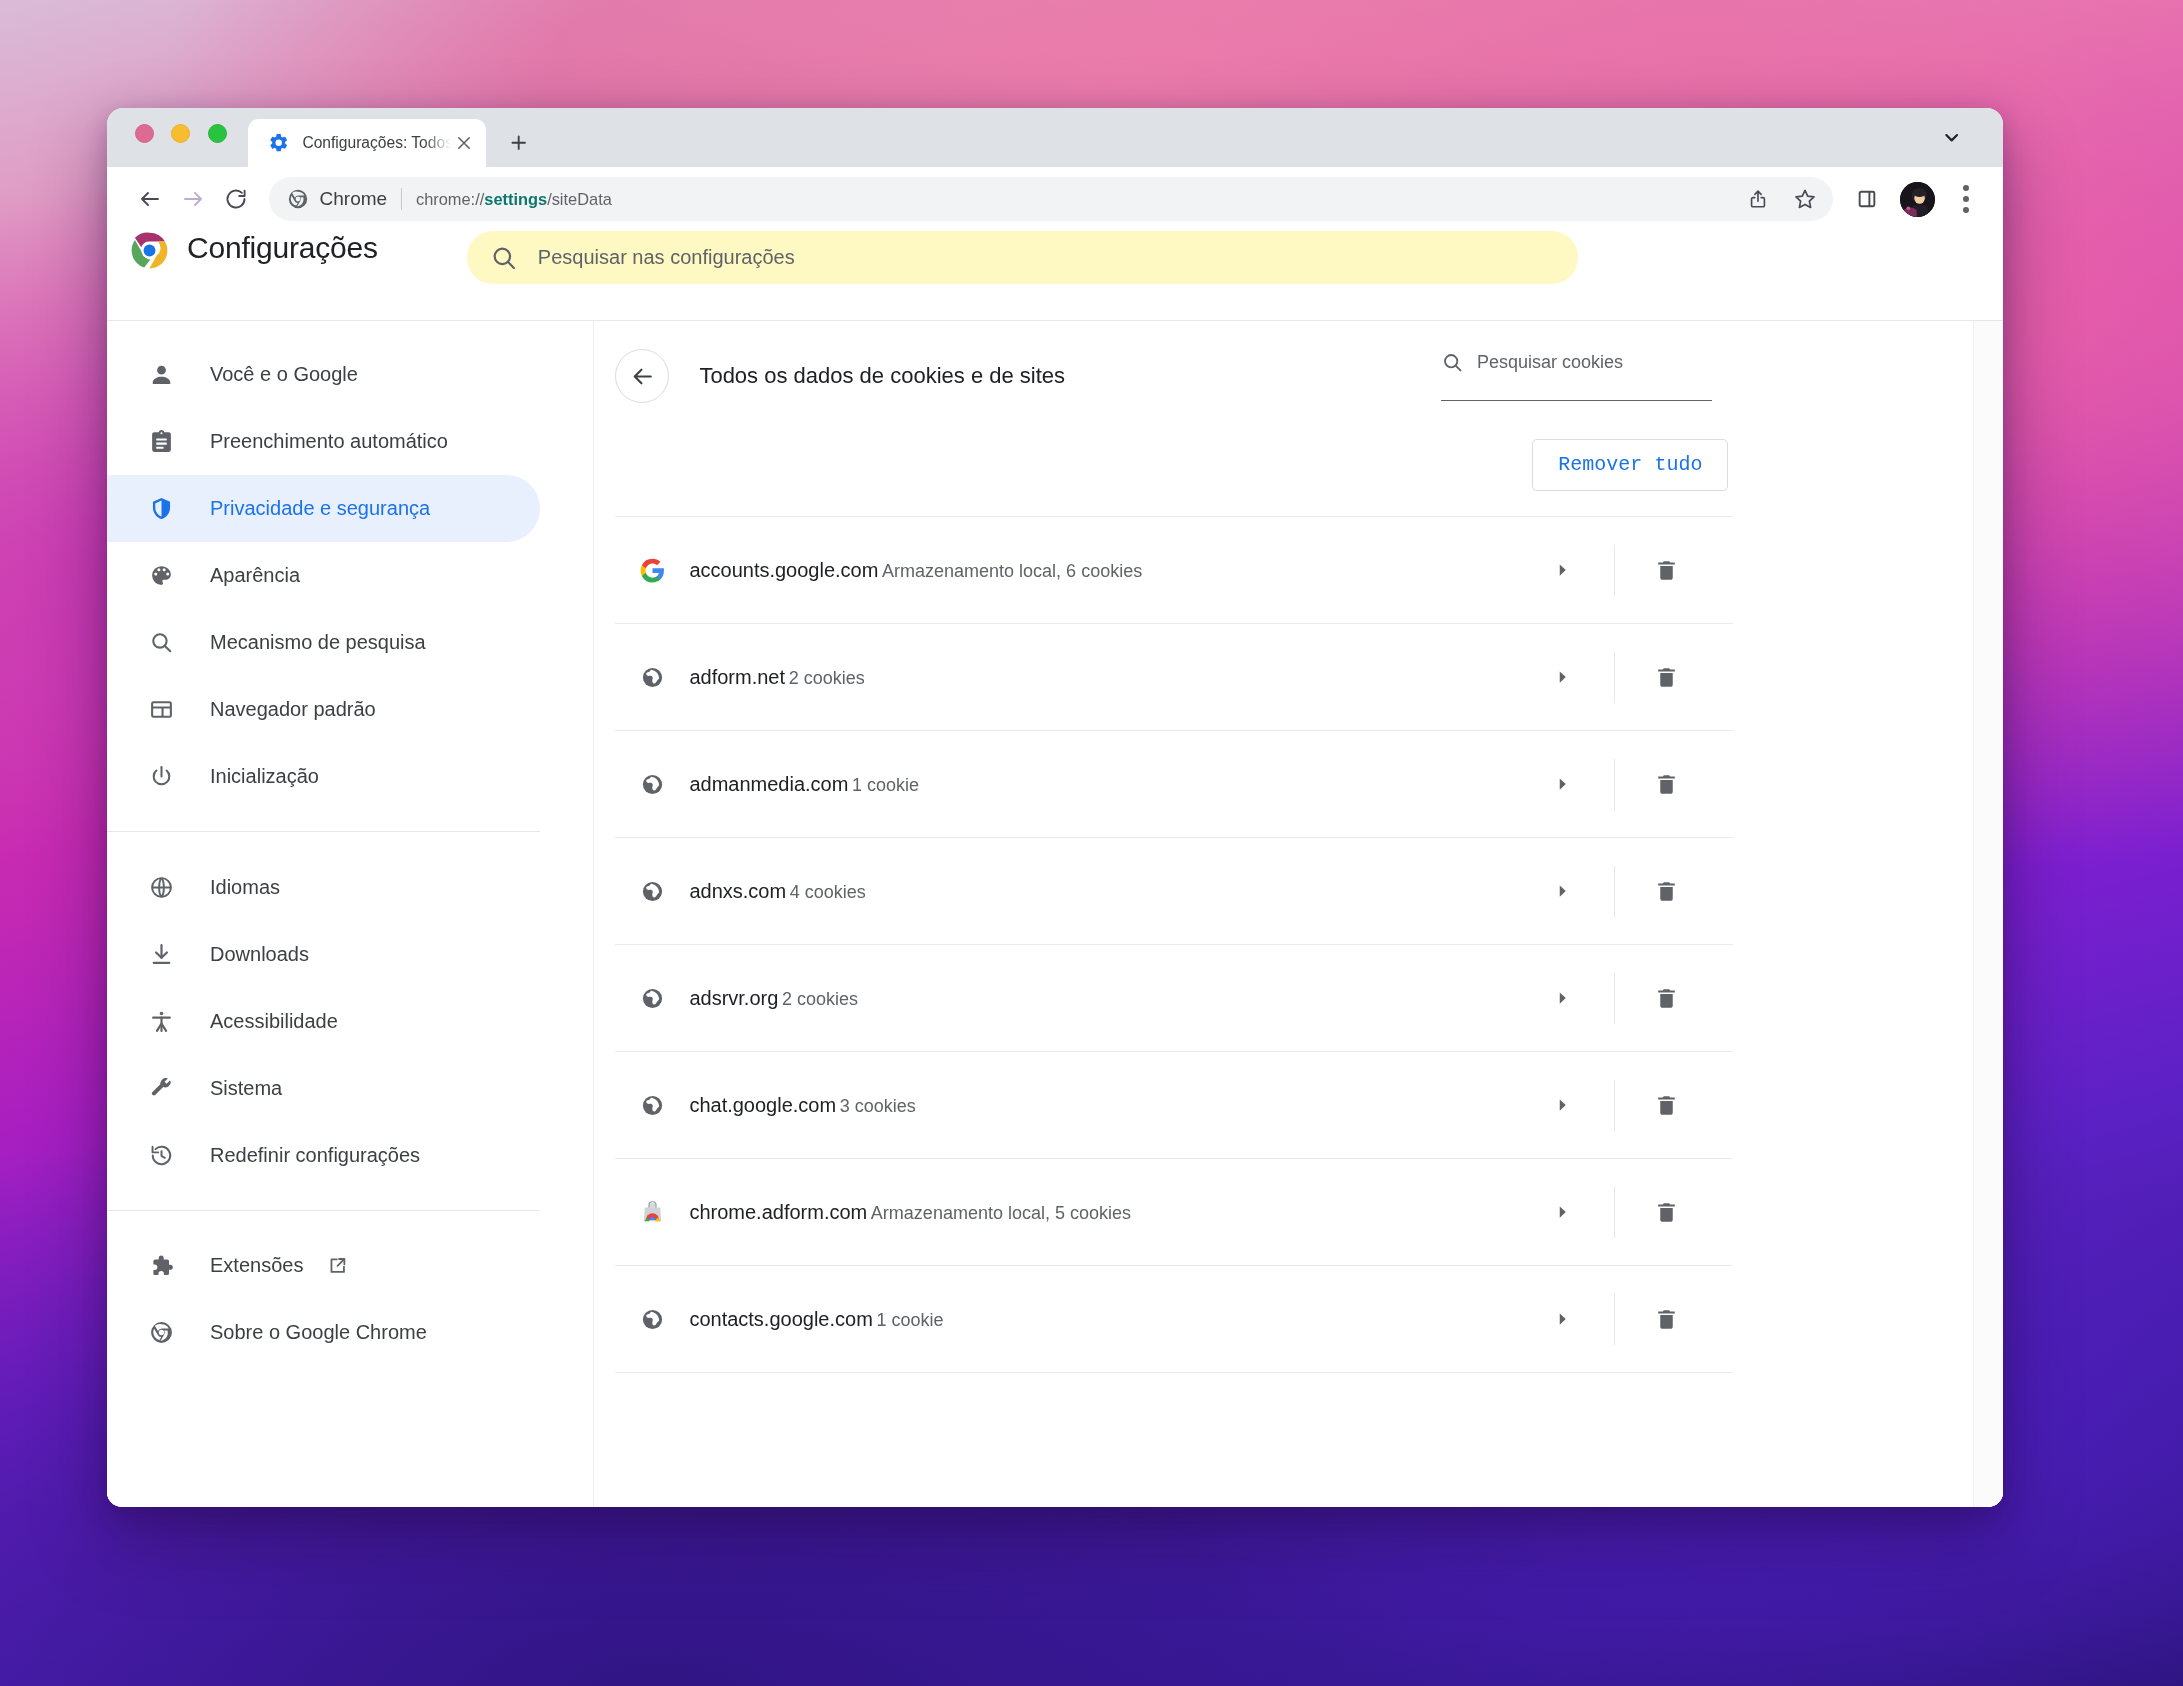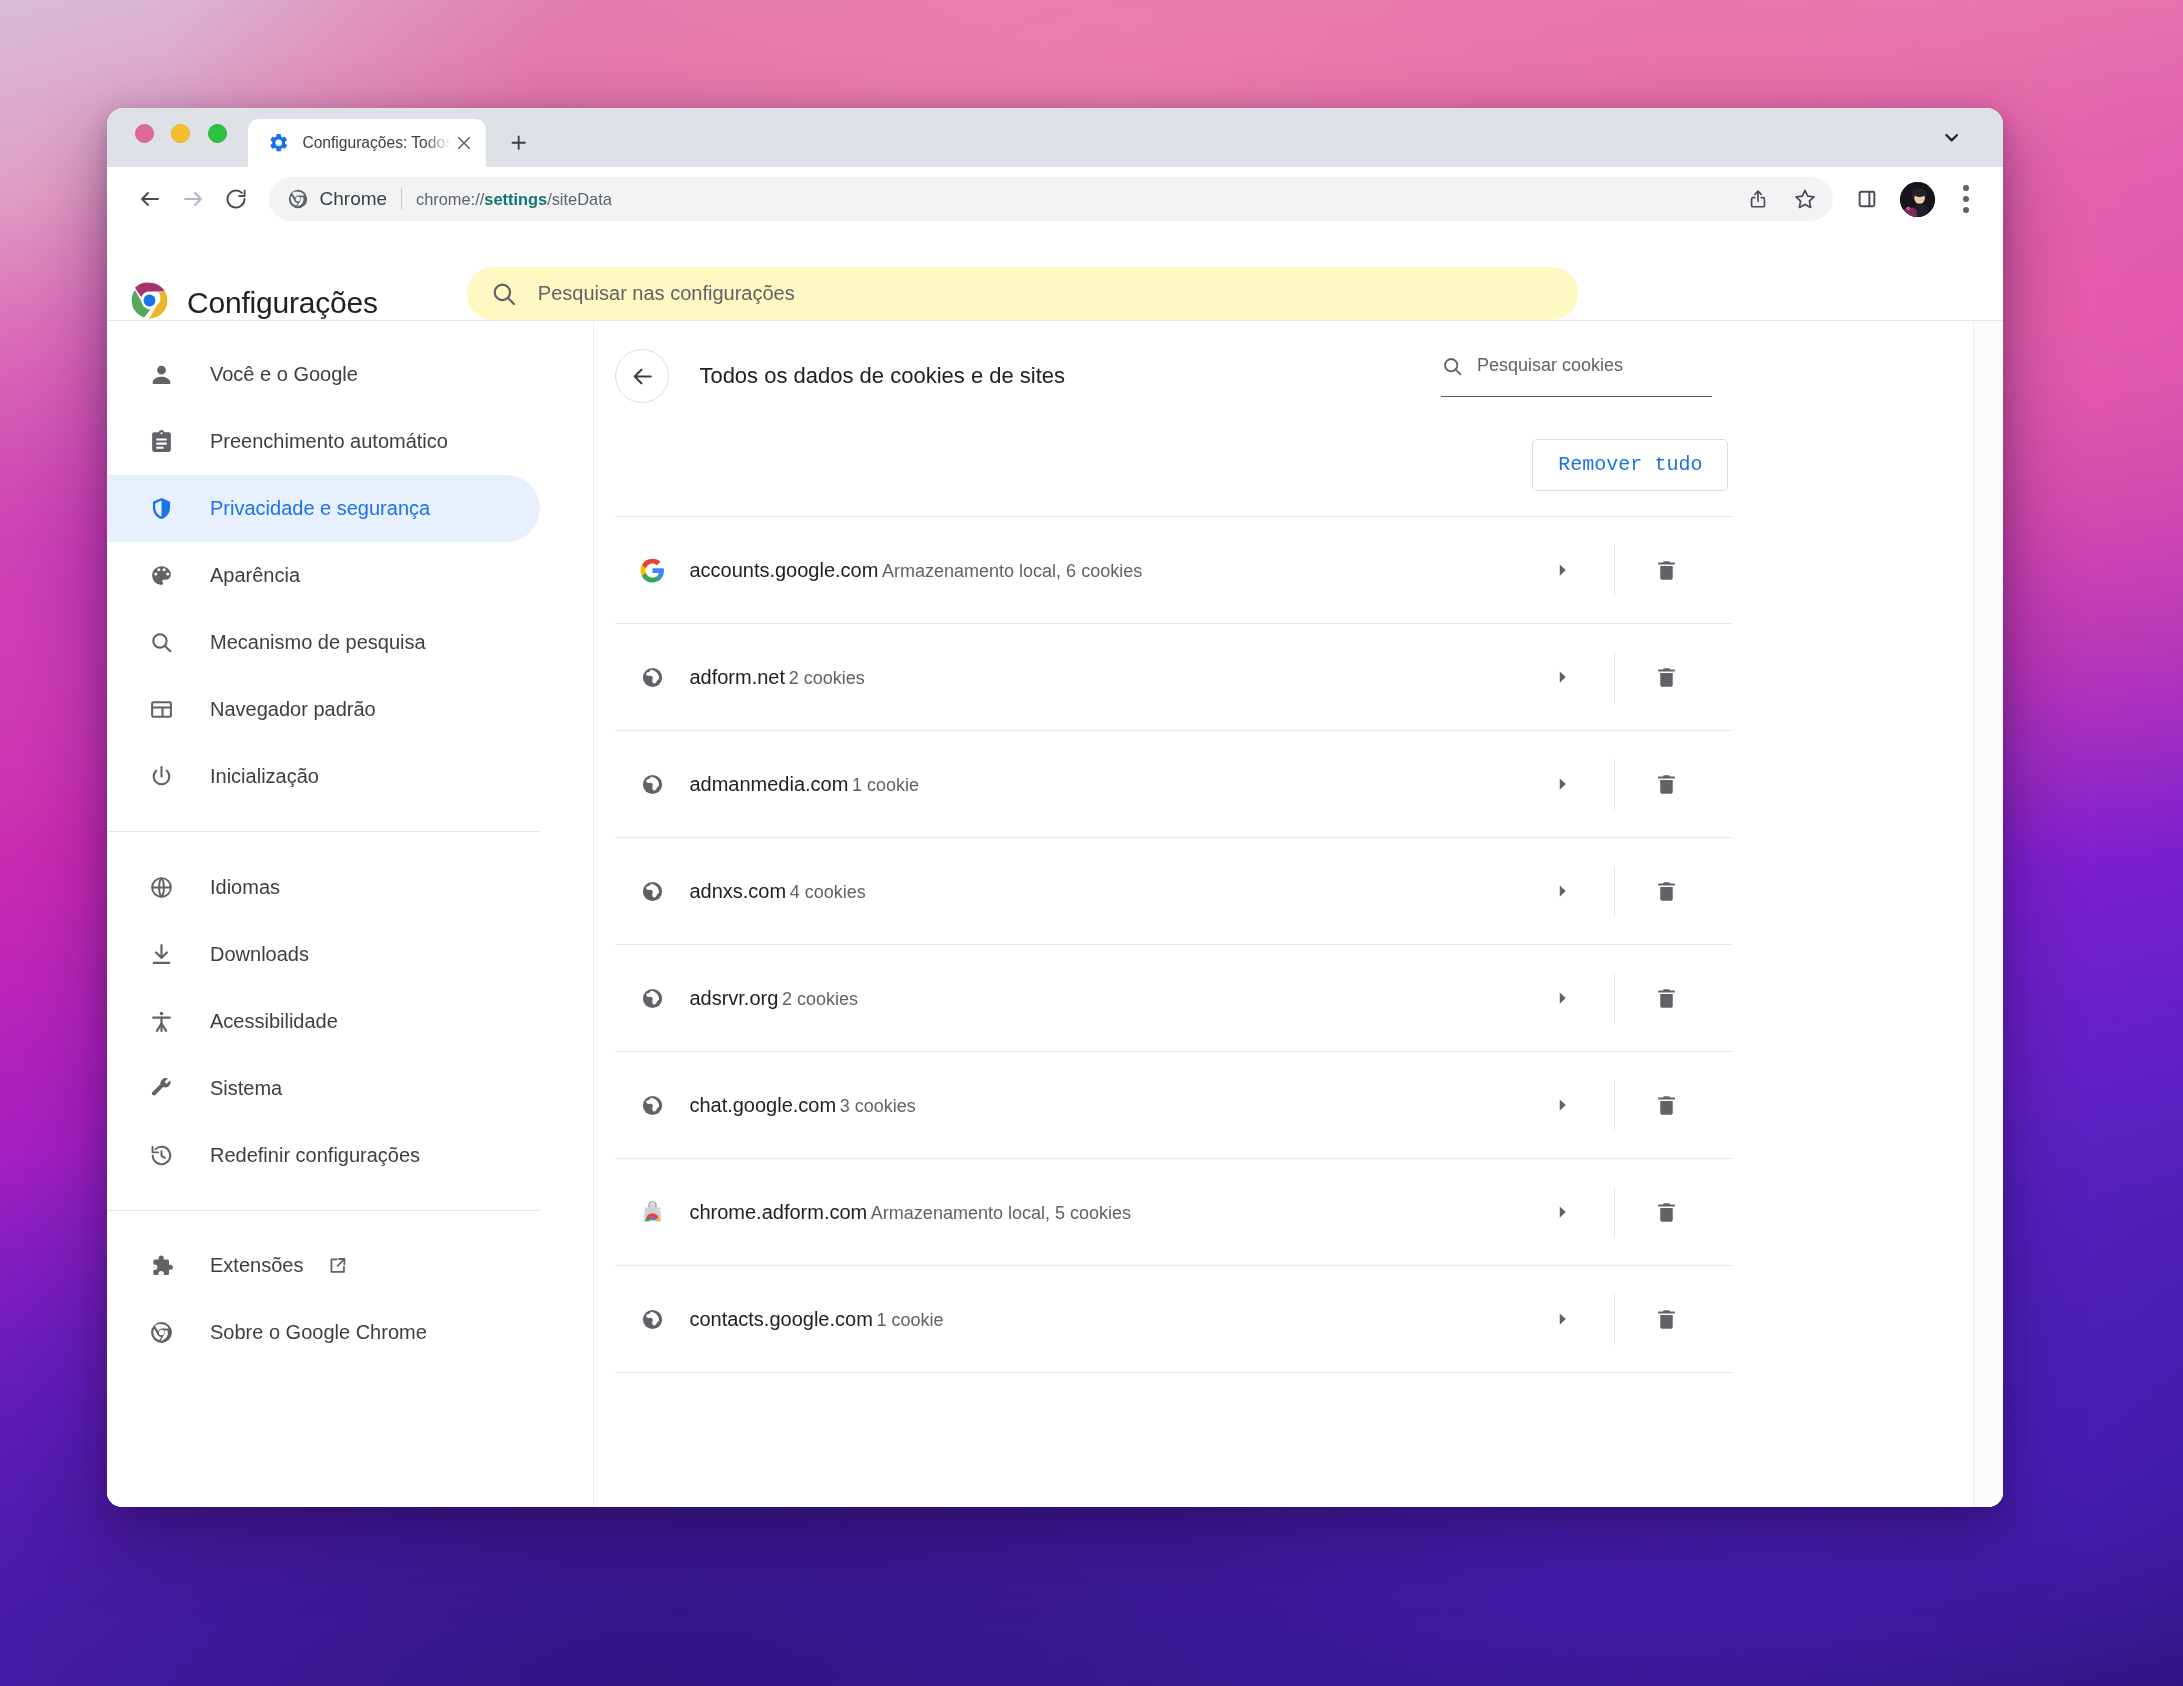--- a/index.html
+++ b/index.html
@@ -214,21 +214,21 @@
     height: calc(100% - 123px);
     background: #ffffff;
     display: flex;
     flex-direction: column;
   }
 
   #settings-header {
     height: 90px;
     flex: 0 0 90px;
     display: flex;
-    align-items: flex-end;
+    align-items: flex-start;
     padding-left: 23px;
     border-bottom: 0.8px solid #e8e8ea;
     background: #ffffff;
   }
   #settings-logo { width: 39px; height: 39px; flex: 0 0 39px; margin-right: 18px; }
   #settings-title {
     font-size: 30px;
     color: #202124;
     font-weight: 400;
     letter-spacing: -0.2px;
@@ -325,25 +325,25 @@
   }
   #subpage-title {
     font-size: 22px;
     color: #202124;
     margin-left: 30px;
     white-space: nowrap;
     flex: 1;
   }
   #cookie-search {
     display: flex;
-    align-items: flex-start;
+    align-items: center;
     width: 271px;
     flex: 0 0 271px;
     border-bottom: 1.6px solid #5f6368;
-    padding-bottom: 18px;
+    padding-bottom: 26px;
     margin-right: 5px;
   }
   #cookie-search .search-icon { width: 23px; height: 23px; flex: 0 0 23px; color: #5f6368; margin-right: 13px; }
   #cookie-search-input {
     border: none; outline: none; background: transparent;
     font-family: inherit; font-size: 18px; color: #3c4043; width: 100%;
   }
   #cookie-search-input::placeholder { color: #5f6368; }
 
   #remove-all-row {

